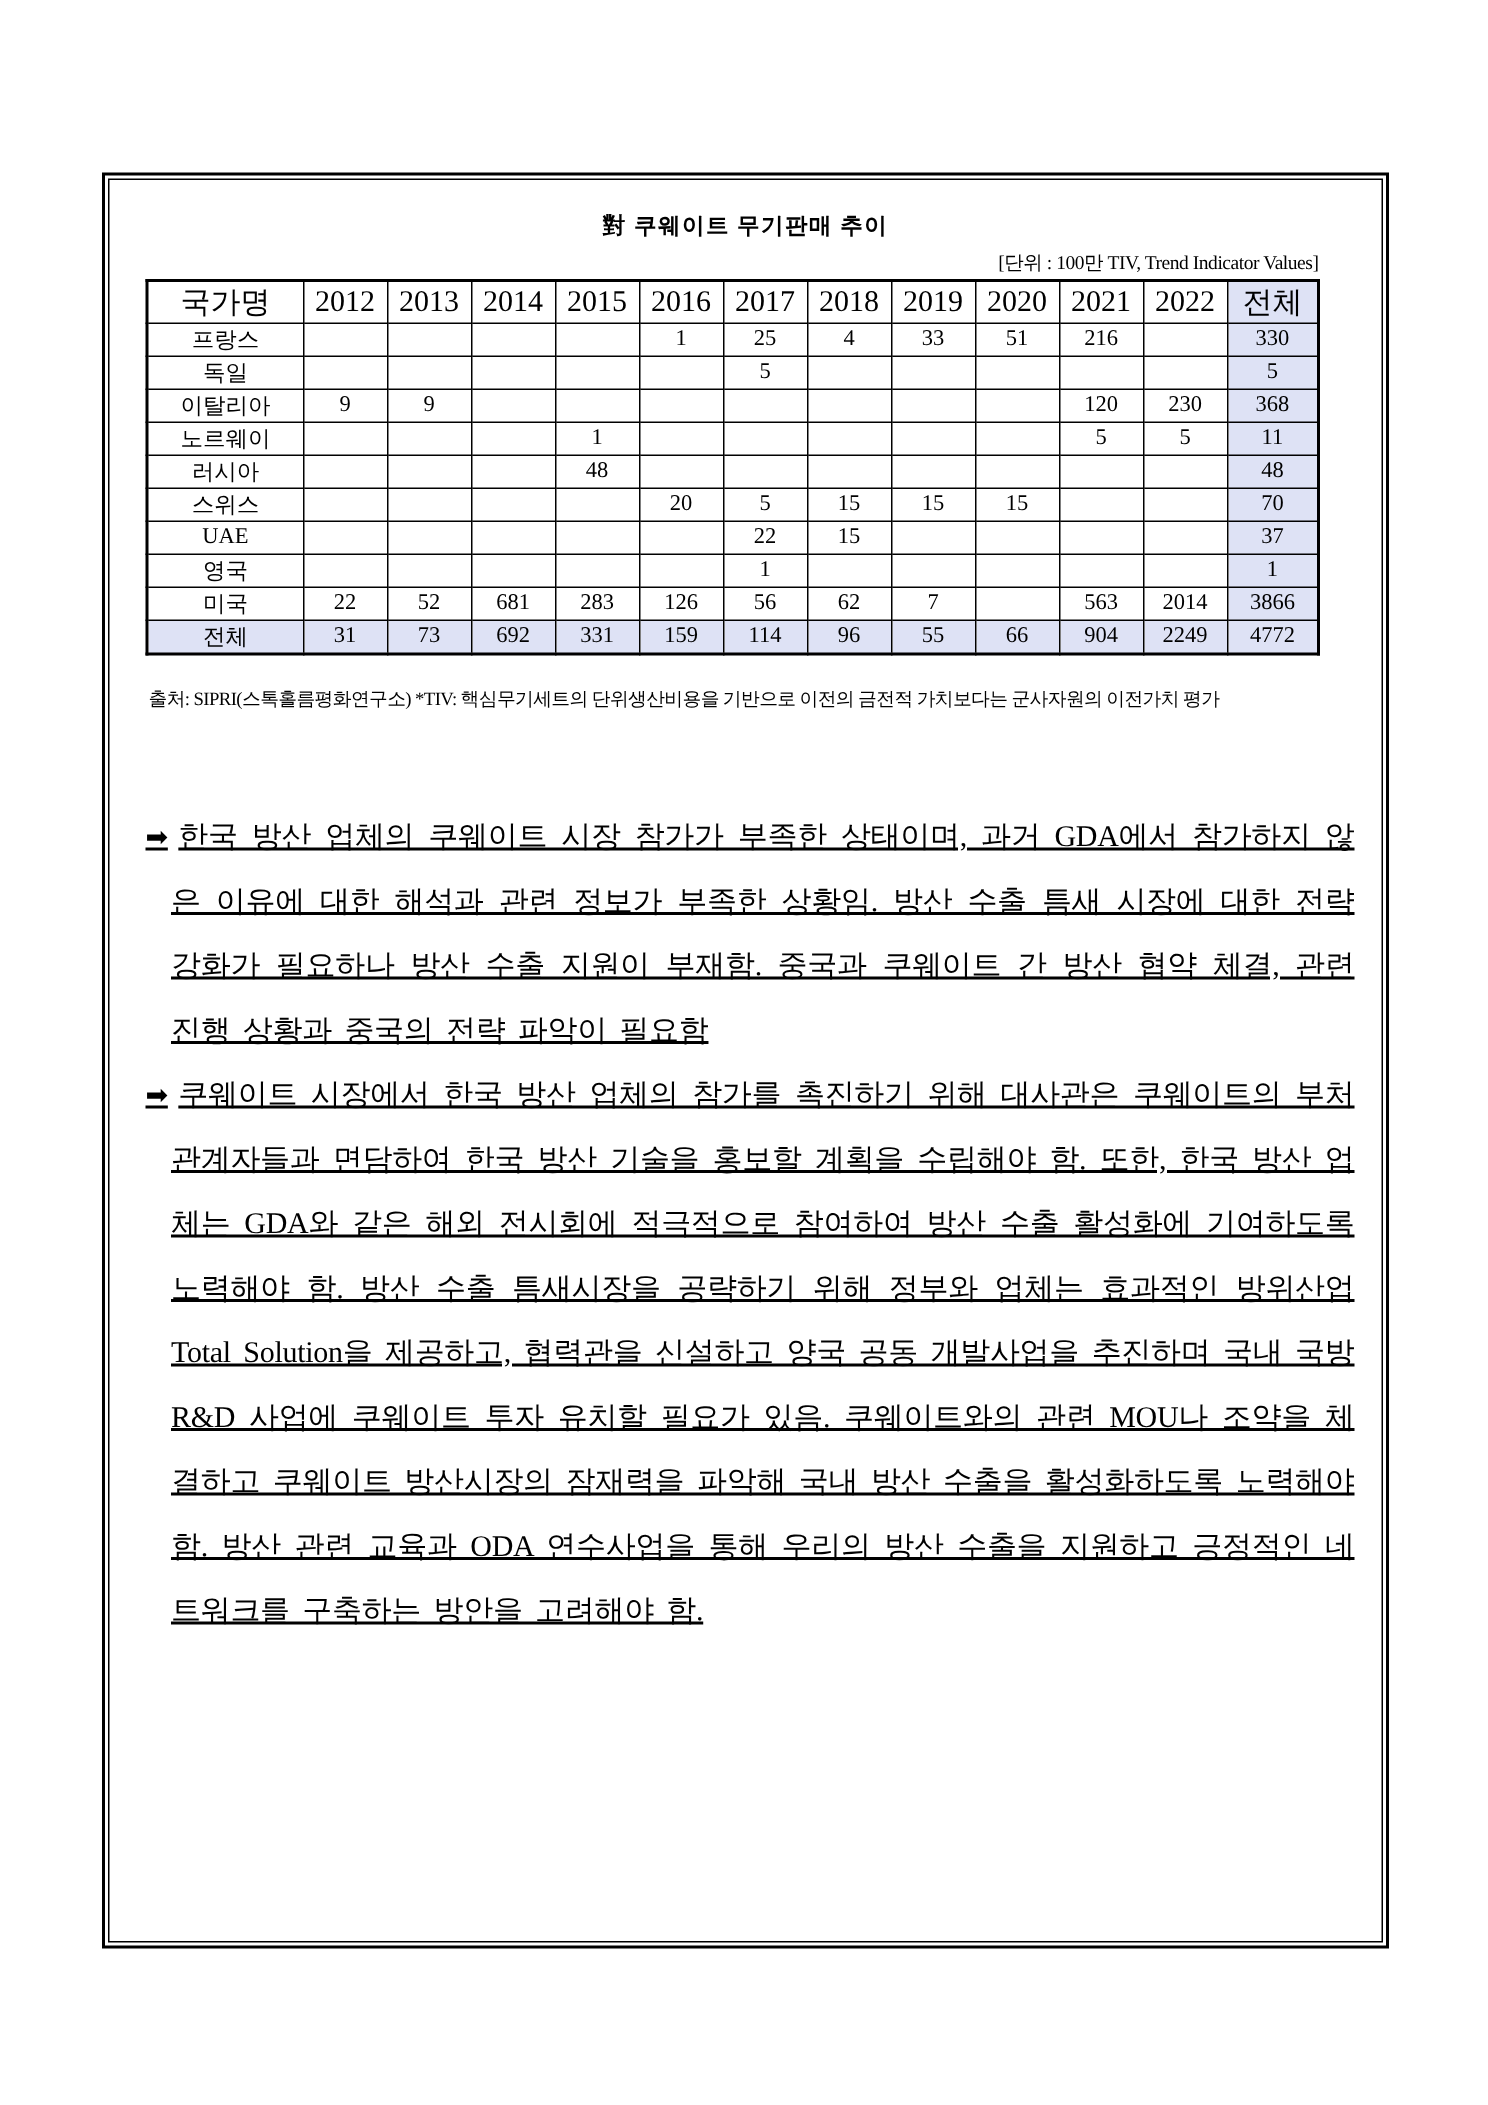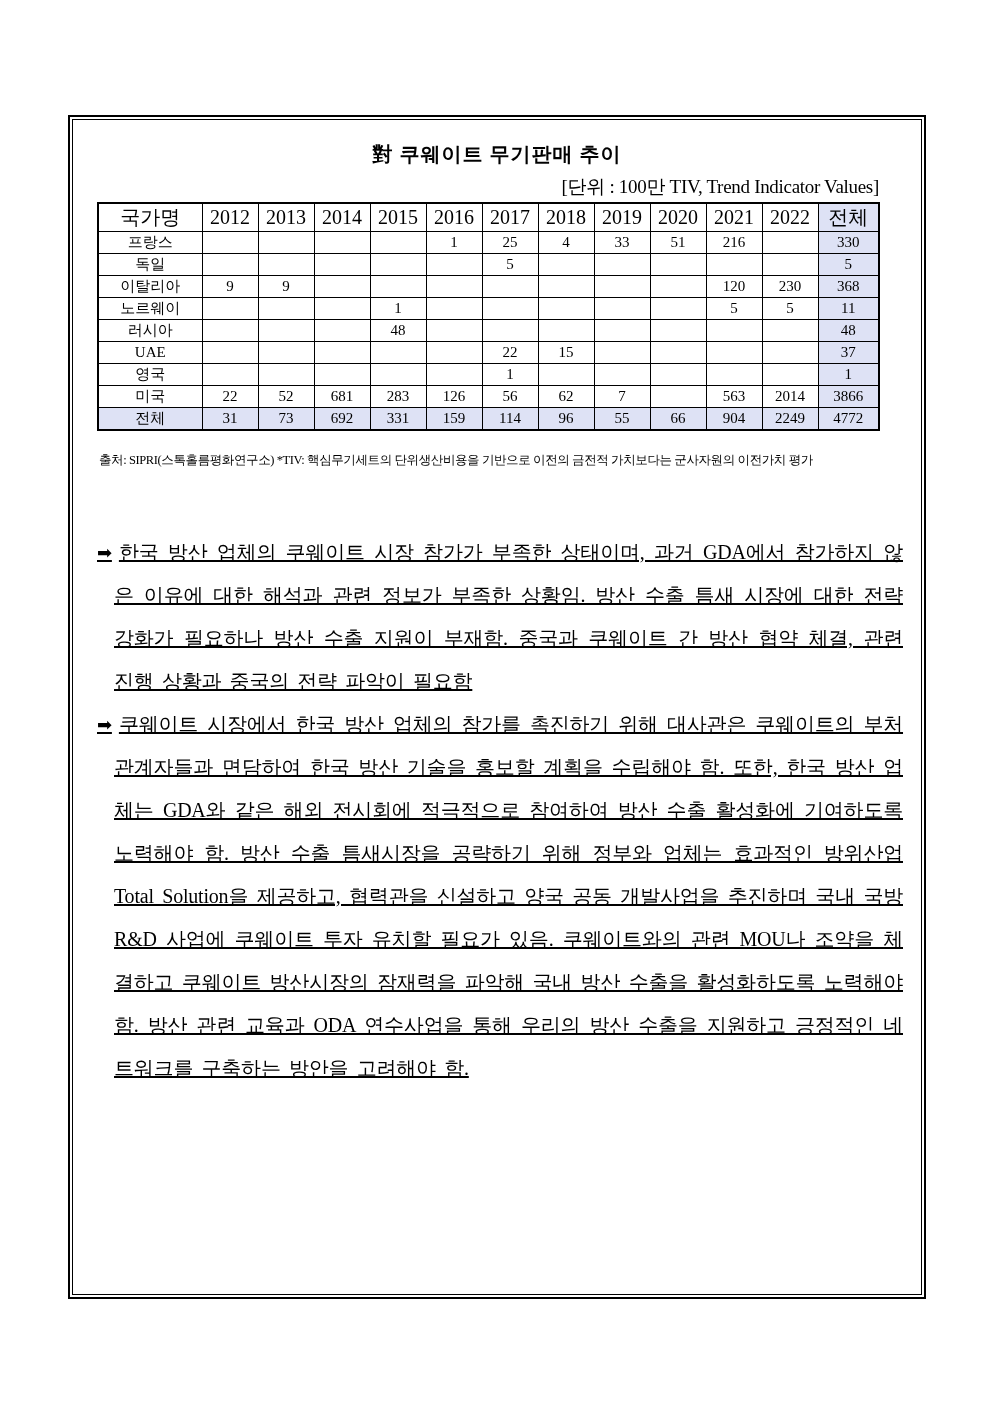--- a/index.html
+++ b/index.html
@@ -29,28 +29,28 @@
   .frame-inner {
     width: 100%;
     height: 100%;
     border: 1px solid #000;
     box-sizing: border-box;
     overflow: hidden;
   }
   .doc-title {
     margin-top: 21px;
     text-align: center;
-    font-size: 20px;
+    font-size: 15px;
     font-weight: bold;
     letter-spacing: 1px;
   }
   .unit-note {
     margin: 6px 42px 2px 0;
     text-align: right;
-    font-size: 19px;
+    font-size: 13px;
     letter-spacing: -0.3px;
   }
   table.arms-table {
     margin-left: 24px;
     border-collapse: collapse;
     table-layout: fixed;
     width: 781px;
     font-size: 15px;
     text-align: center;
     border: 2px solid #000;
@@ -212,20 +212,35 @@
               <td></td>
               <td></td>
               <td></td>
               <td></td>
               <td></td>
               <td></td>
               <td></td>
               <td class="hl">48</td>
             </tr>
             <tr>
+              <td>스위스</td>
+              <td></td>
+              <td></td>
+              <td></td>
+              <td></td>
+              <td>20</td>
+              <td>5</td>
+              <td>15</td>
+              <td>15</td>
+              <td>15</td>
+              <td></td>
+              <td></td>
+              <td class="hl">70</td>
+            </tr>
+            <tr>
               <td>UAE</td>
               <td></td>
               <td></td>
               <td></td>
               <td></td>
               <td></td>
               <td>22</td>
               <td>15</td>
               <td></td>
               <td></td>

